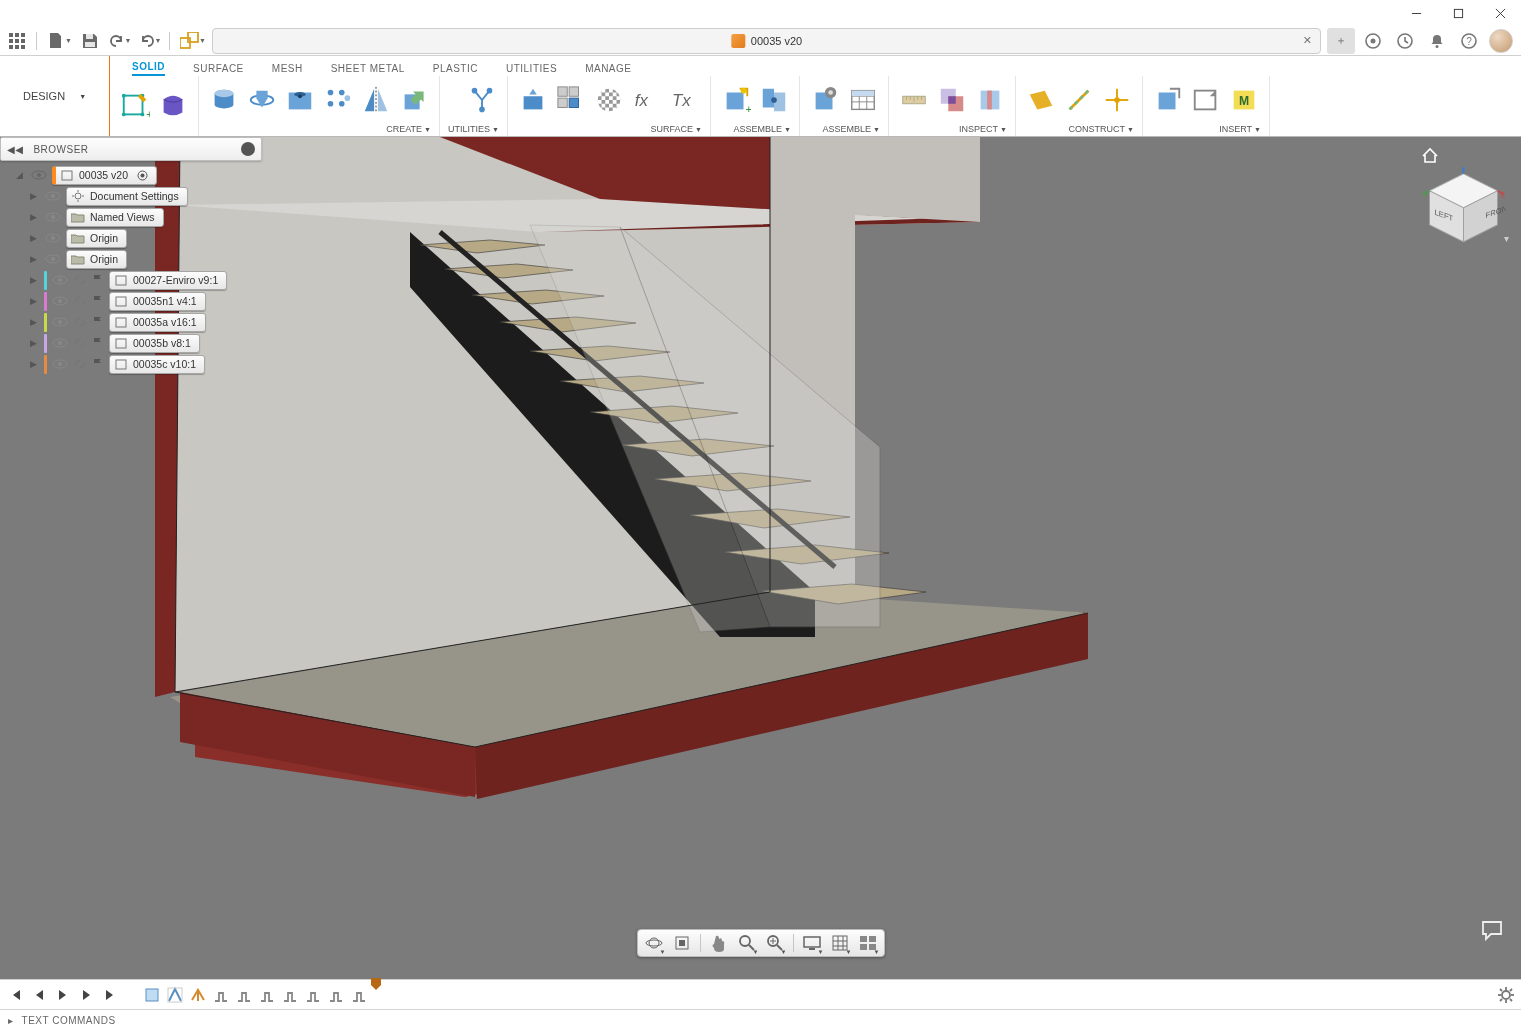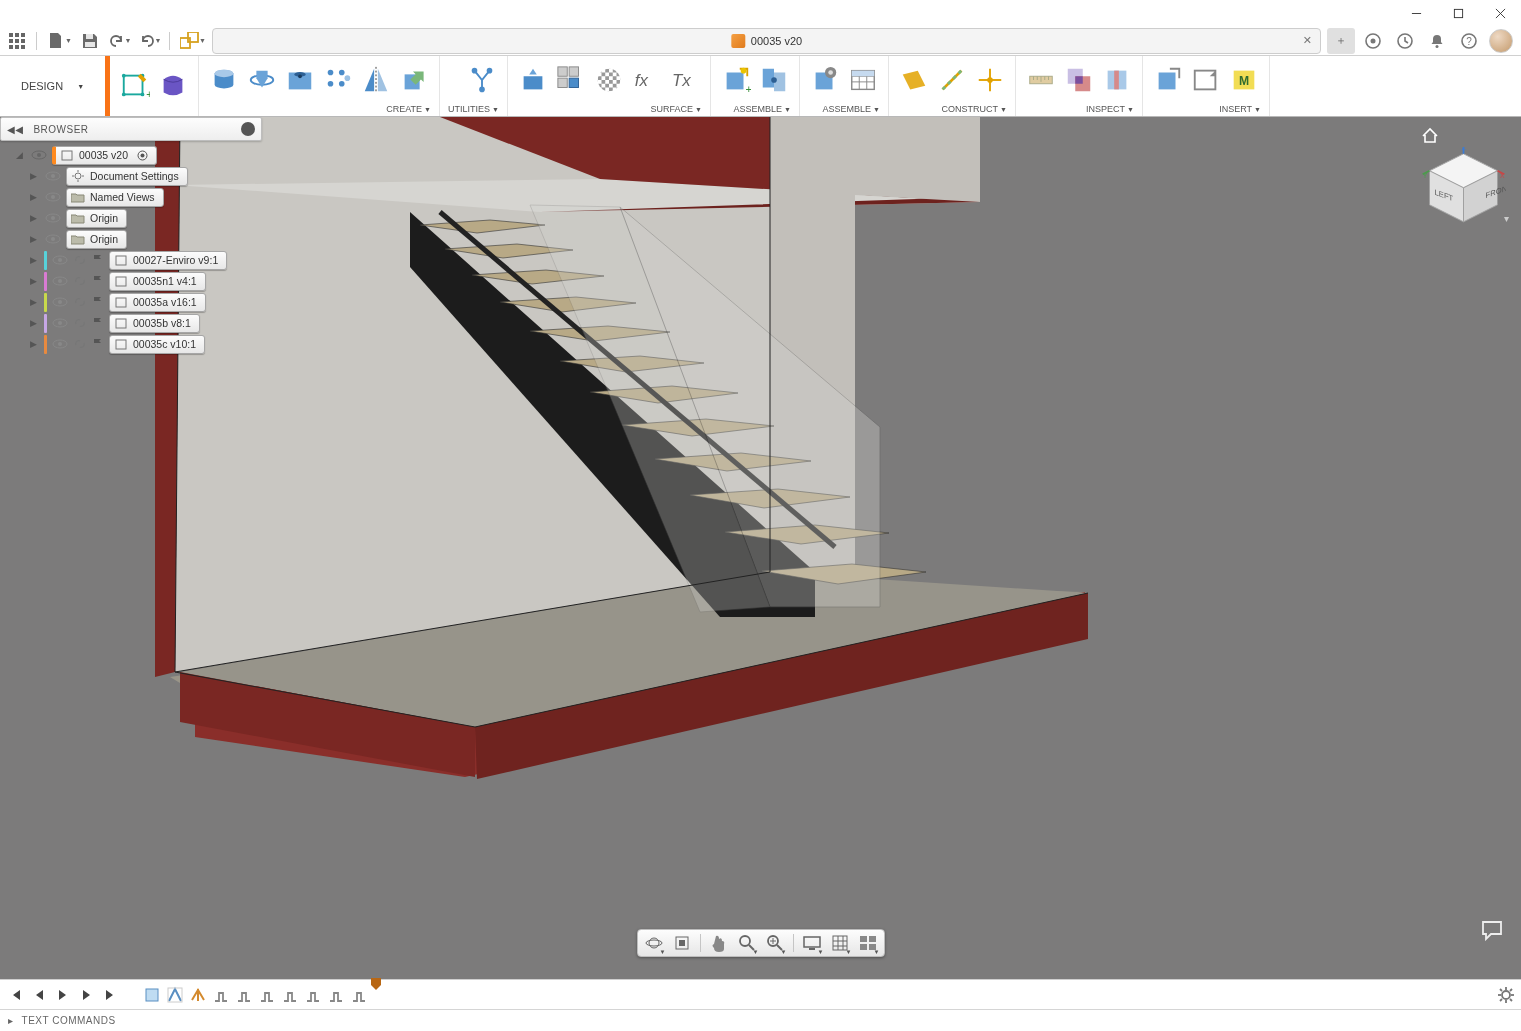--- a/index.html
+++ b/index.html
@@ -13,21 +13,21 @@
 .doc-tab-area { flex: 1; display: flex; align-items: center; margin-left: 6px; }
 .doc-tab { flex: 1; height: 26px; border: 1px solid #cdcdcd; border-radius: 4px; background: #f4f4f4; display: flex; align-items: center; position: relative; }
 .doc-tab .title { position: absolute; left: 50%; transform: translateX(-50%); display: flex; align-items: center; gap: 6px; }
 .doc-tab .close { margin-left: auto; margin-right: 8px; color: #777; }
 .cube-ico { width: 14px; height: 14px; background: linear-gradient(135deg,#f5a044,#e07b1c); border-radius: 2px; }
 .qat-right { display: flex; align-items: center; padding: 0 6px; gap: 4px; }
 .qat-right .rbtn { width: 28px; height: 26px; display: flex; align-items: center; justify-content: center; color: #666; }
 .avatar { width: 24px; height: 24px; border-radius: 50%; background: radial-gradient(circle at 35% 30%, #eed9c4, #c49a6c); border: 1px solid #ccc; }
 
 .ribbon { background: #fff; display: flex; border-bottom: 1px solid #b8b8b8; }
-.workspace-btn { width: 110px; display: flex; align-items: center; justify-content: center; gap: 14px; font-size: 11px; color: #444; border-right: 5px solid #f97316; }
+.workspace-btn { width: 110px; display: flex; align-items: center; justify-content: center; gap: 14px; font-size: 11px; color: #444; border-right: 1px solid #f97316; }
 .ribbon-main { flex: 1; display: flex; flex-direction: column; }
 .ribbon-tabs { height: 20px; display: flex; gap: 28px; padding-left: 22px; align-items: flex-end; }
 .ribbon-tabs span { font-size: 10px; color: #666; letter-spacing: 0.5px; padding-bottom: 2px; }
 .ribbon-tabs span.active { color: #0696d7; border-bottom: 2px solid #0696d7; font-weight: 600; }
 .ribbon-panels { height: 60px; display: flex; }
 .panel { display: flex; flex-direction: column; align-items: flex-end; padding: 0 8px; border-right: 1px solid #e5e5e5; }
 .panel-icons { flex: 1; display: flex; align-items: center; gap: 4px; }
 .pbtn { width: 34px; height: 34px; display: flex; align-items: center; justify-content: center; }
 .pbtn svg { width: 30px; height: 30px; }
 .panel-label { font-size: 9px; color: #555; padding-bottom: 2px; display: flex; align-items: center; gap: 2px; }
@@ -182,20 +182,29 @@
       </div>
   </div>
 </div>
 
 <div class="ribbon">
   <div class="workspace-btn">
     <span>DESIGN</span>
       <span class="caret">▼</span>
   </div>
   <div class="ribbon-main">
+    <div class="ribbon-tabs">
+      <span class="active">SOLID</span>
+      <span>SURFACE</span>
+      <span>MESH</span>
+      <span>SHEET METAL</span>
+      <span>PLASTIC</span>
+      <span>UTILITIES</span>
+      <span>MANAGE</span>
+    </div>
     <div class="ribbon-panels">
 
       <div class="panel">
         <div class="panel-icons">
           <div class="pbtn">
               <svg viewBox="0 0 32 32">
                 <rect x="4" y="6" width="20" height="20" fill="none" stroke="#1aa89e" stroke-width="2"></rect>
                 <circle cx="4" cy="6" r="2" fill="#1aa89e"></circle>
                 <circle cx="24" cy="6" r="2" fill="#1aa89e"></circle>
                 <circle cx="4" cy="26" r="2" fill="#1aa89e"></circle>
@@ -373,47 +382,20 @@
         <div class="panel-label">
             <span>ASSEMBLE</span>
             <span class="caret">▼</span>
           </div>
       </div>
 
       <div class="panel">
         <div class="panel-icons">
           <div class="pbtn">
               <svg viewBox="0 0 32 32">
-                <path d="M4 10 L20 6 L28 22 L12 26 Z" fill="#e2a200" opacity=".85"></path>
-              </svg>
-            </div>
-          <div class="pbtn">
-              <svg viewBox="0 0 32 32">
-                <line x1="6" y1="26" x2="26" y2="6" stroke="#e2a200" stroke-width="3"></line>
-                <line x1="6" y1="26" x2="26" y2="6" stroke="#7ab77a" stroke-width="3" stroke-dasharray="4 4"></line>
-              </svg>
-            </div>
-          <div class="pbtn">
-              <svg viewBox="0 0 32 32">
-                <line x1="16" y1="4" x2="16" y2="28" stroke="#e2a200" stroke-width="2"></line>
-                <line x1="4" y1="16" x2="28" y2="16" stroke="#e2a200" stroke-width="2"></line>
-                <circle cx="16" cy="16" r="3" fill="#e2a200"></circle>
-              </svg>
-            </div>
-        </div>
-        <div class="panel-label">
-            <span>CONSTRUCT</span>
-            <span class="caret">▼</span>
-          </div>
-      </div>
-
-      <div class="panel">
-        <div class="panel-icons">
-          <div class="pbtn">
-              <svg viewBox="0 0 32 32">
                 <rect x="4" y="12" width="24" height="8" fill="#e0cca1" stroke="#aa8"></rect>
                 <line x1="8" y1="12" x2="8" y2="16" stroke="#aa8"></line>
                 <line x1="12" y1="12" x2="12" y2="16" stroke="#aa8"></line>
                 <line x1="16" y1="12" x2="16" y2="18" stroke="#aa8"></line>
                 <line x1="20" y1="12" x2="20" y2="16" stroke="#aa8"></line>
                 <line x1="24" y1="12" x2="24" y2="16" stroke="#aa8"></line>
               </svg>
             </div>
           <div class="pbtn">
               <svg viewBox="0 0 32 32">
@@ -424,20 +406,47 @@
             </div>
           <div class="pbtn">
               <svg viewBox="0 0 32 32">
                 <rect x="6" y="6" width="20" height="20" fill="#a9c9e8"></rect>
                 <rect x="13" y="6" width="5" height="20" fill="#d68a8a"></rect>
               </svg>
             </div>
         </div>
         <div class="panel-label">
             <span>INSPECT</span>
+            <span class="caret">▼</span>
+          </div>
+      </div>
+
+      <div class="panel">
+        <div class="panel-icons">
+          <div class="pbtn">
+              <svg viewBox="0 0 32 32">
+                <path d="M4 10 L20 6 L28 22 L12 26 Z" fill="#e2a200" opacity=".85"></path>
+              </svg>
+            </div>
+          <div class="pbtn">
+              <svg viewBox="0 0 32 32">
+                <line x1="6" y1="26" x2="26" y2="6" stroke="#e2a200" stroke-width="3"></line>
+                <line x1="6" y1="26" x2="26" y2="6" stroke="#7ab77a" stroke-width="3" stroke-dasharray="4 4"></line>
+              </svg>
+            </div>
+          <div class="pbtn">
+              <svg viewBox="0 0 32 32">
+                <line x1="16" y1="4" x2="16" y2="28" stroke="#e2a200" stroke-width="2"></line>
+                <line x1="4" y1="16" x2="28" y2="16" stroke="#e2a200" stroke-width="2"></line>
+                <circle cx="16" cy="16" r="3" fill="#e2a200"></circle>
+              </svg>
+            </div>
+        </div>
+        <div class="panel-label">
+            <span>CONSTRUCT</span>
             <span class="caret">▼</span>
           </div>
       </div>
 
       <div class="panel">
         <div class="panel-icons">
           <div class="pbtn">
               <svg viewBox="0 0 32 32">
                 <rect x="6" y="8" width="18" height="18" fill="#6aa3d8"></rect>
                 <path d="M18 4 h10 v10" fill="none" stroke="#888" stroke-width="2"></path>

